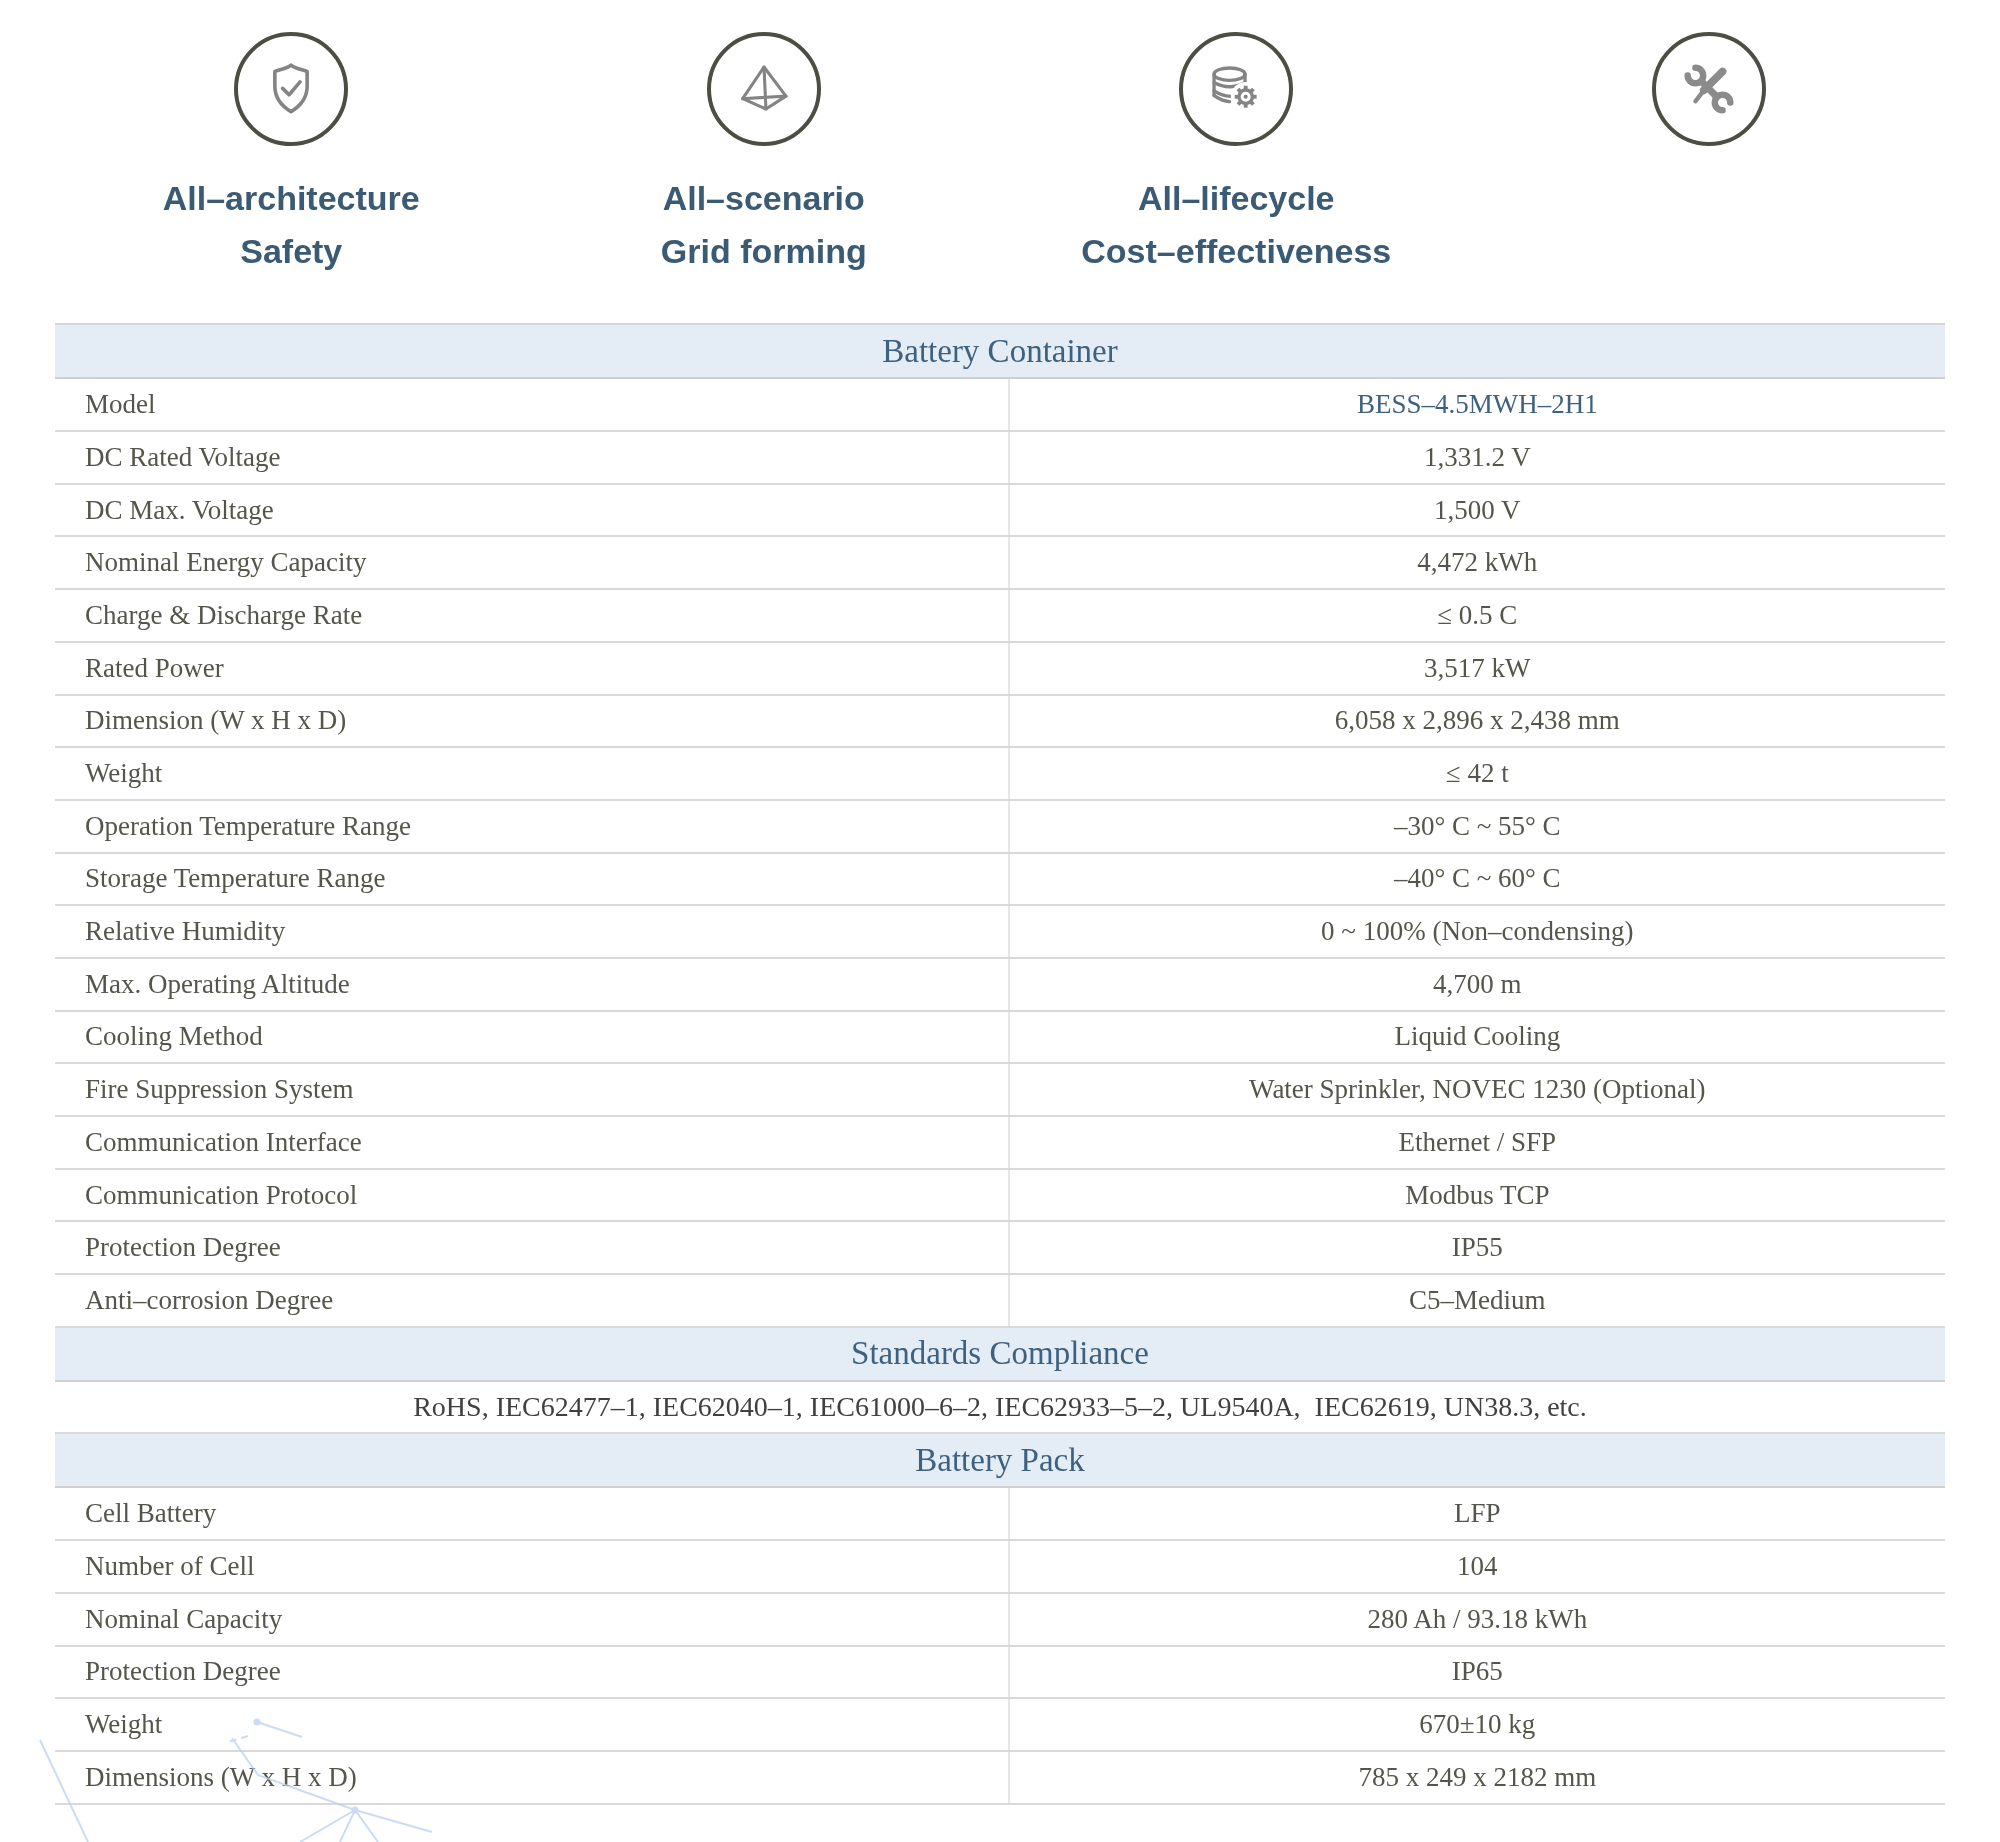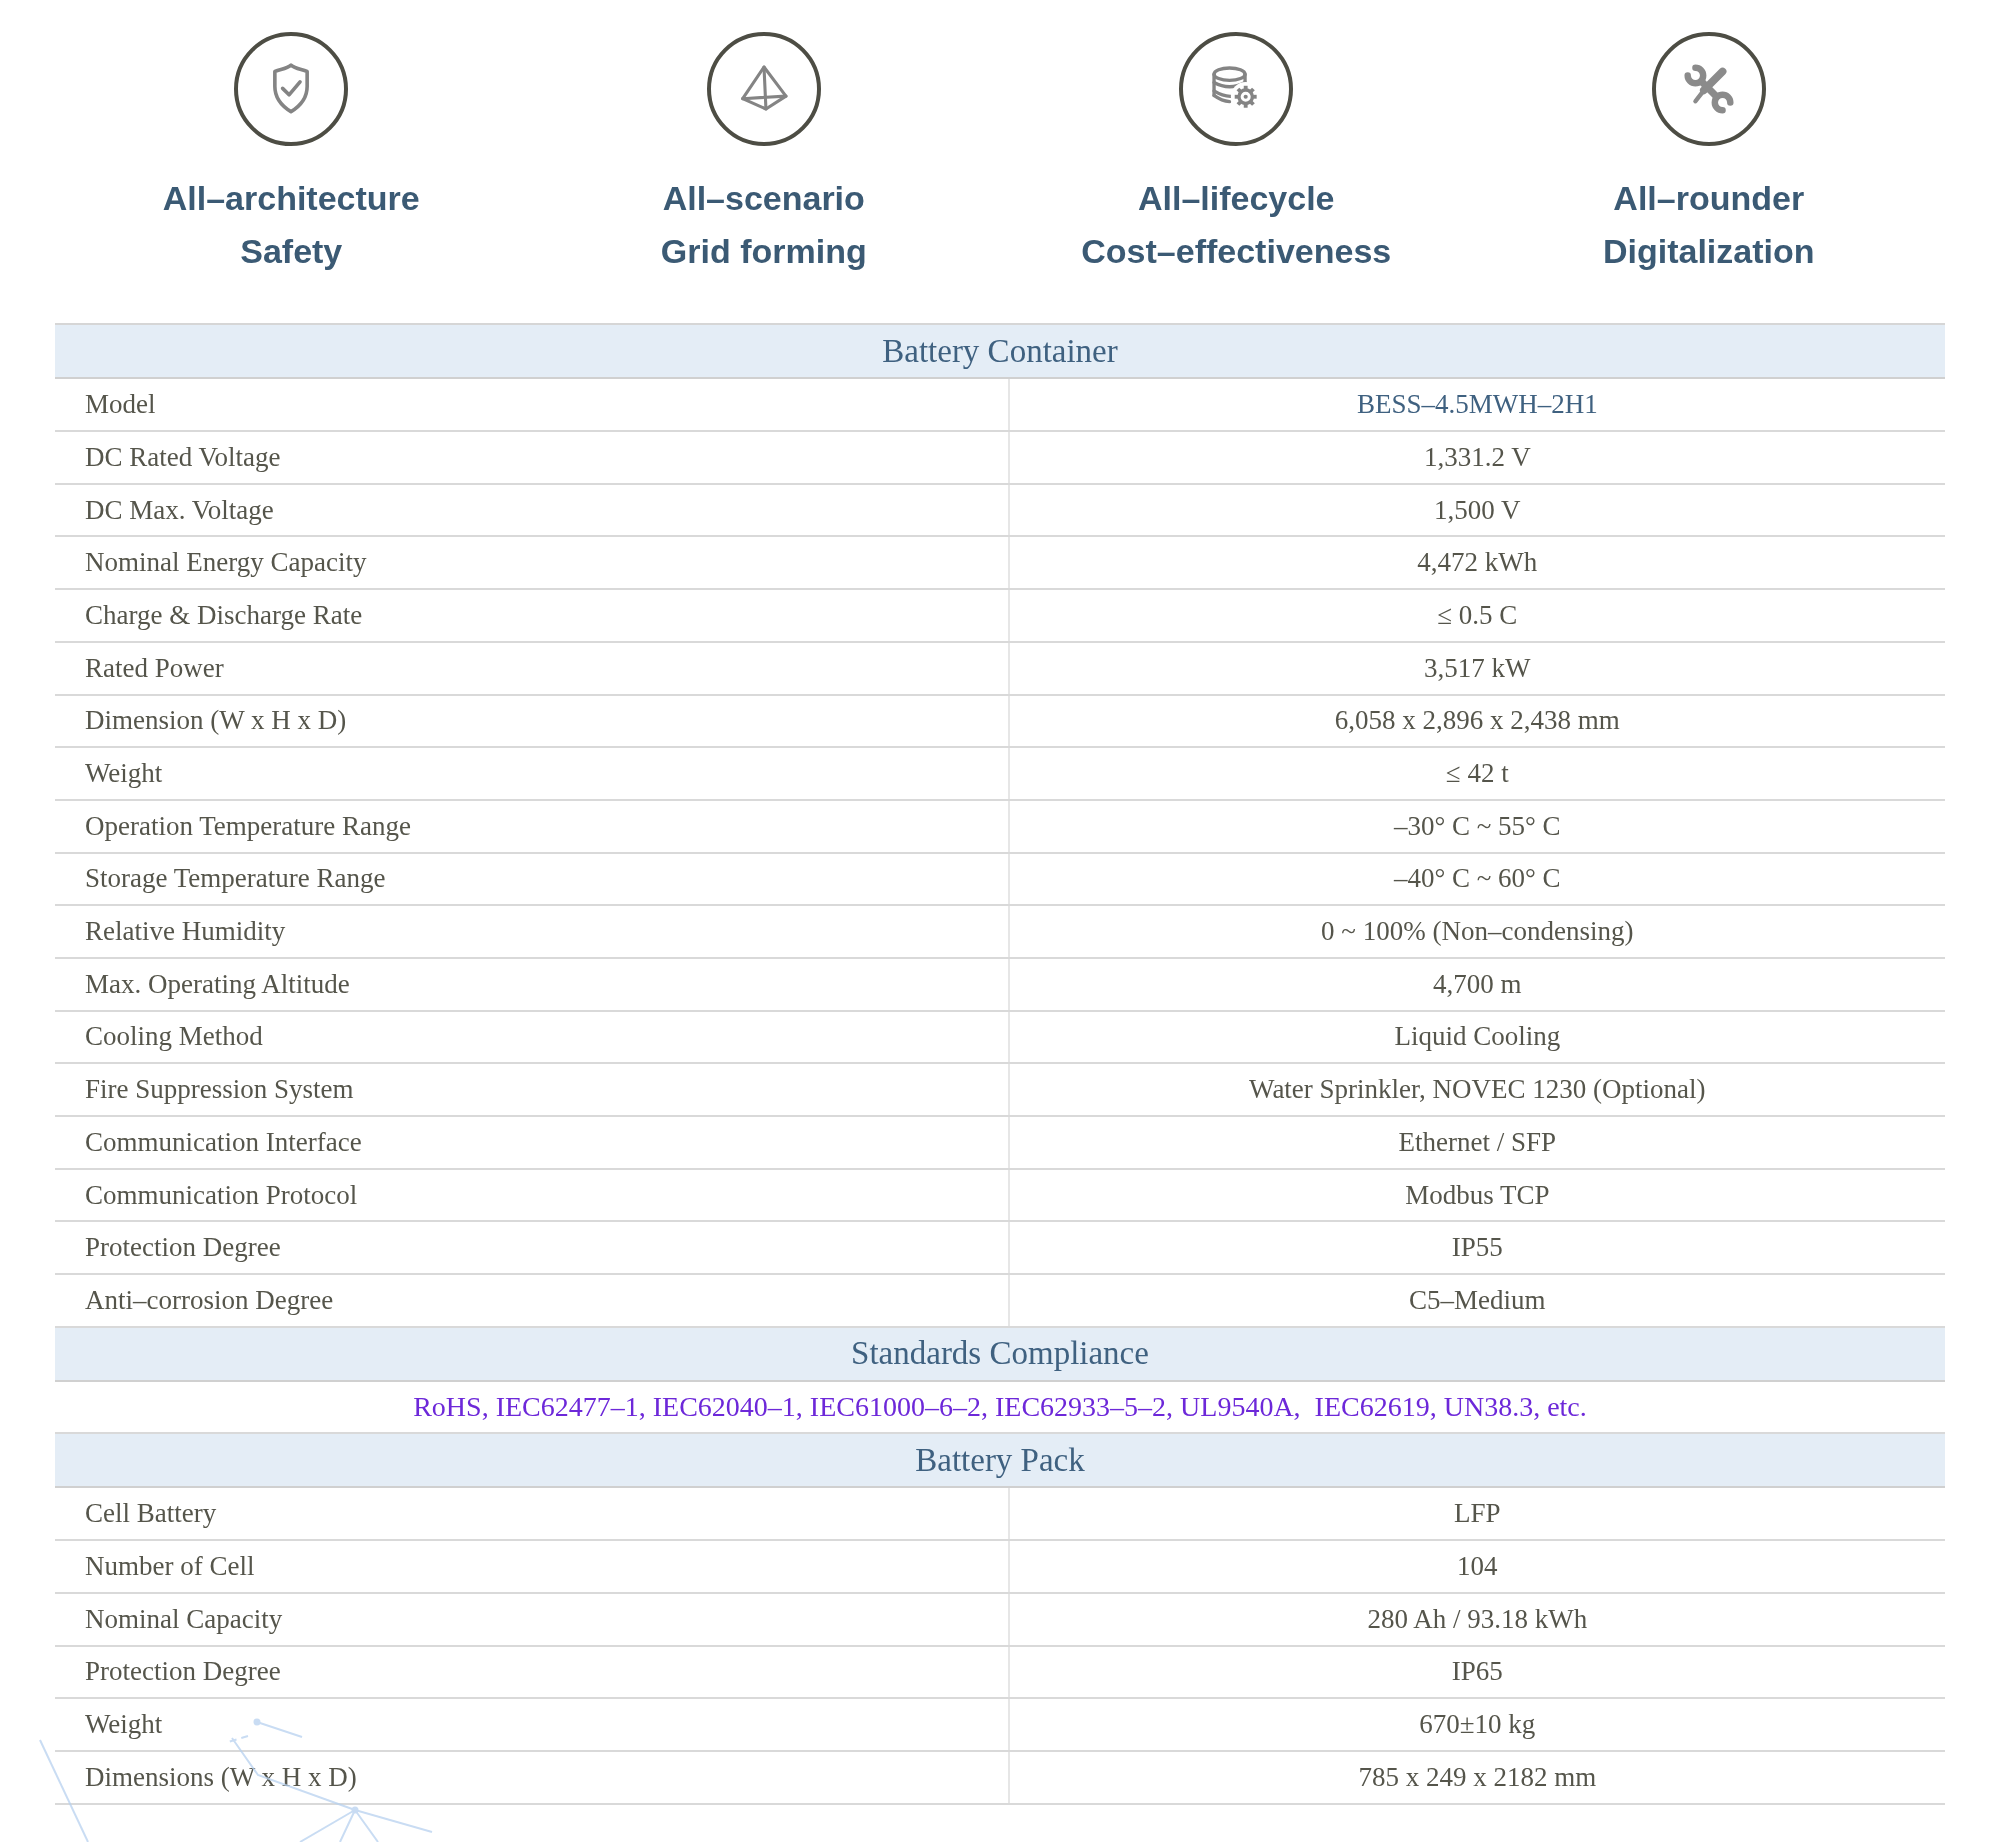--- a/index.html
+++ b/index.html
@@ -60,21 +60,21 @@
     border-left:2px solid #e6e6e6;
     display:flex;align-items:center;justify-content:center;
     text-align:center;
     color:#55554b;
   }
   .spec-value.value-blue{color:#3f6180;}
   .standards-row{
     height:50.7px;
     border-bottom:2px solid #d9d9d9;
     display:flex;align-items:center;justify-content:center;
-    font-size:28px;color:#6d28d9;
+    font-size:28px;color:#404040;
     white-space:pre-wrap;
     text-align:center;
   }
   
   .sketch{
     position:absolute;left:0;top:1640px;
     pointer-events:none;
   }
 </style>
 </head>
@@ -146,24 +146,20 @@
       <svg width="62" height="62" viewBox="0 0 48 48" fill="none">
         <g stroke="#8b8b8b">
           <path d="M34.5 10.5 L20 25" stroke-width="6" stroke-linecap="round"></path>
           <path d="M20 25 L13.5 33.5" stroke-width="3.4" stroke-linecap="round"></path>
           <path d="M13.5 7.5 A6 6 0 1 1 7.5 13.5" stroke-width="5" stroke-linecap="round"></path>
           <path d="M40.5 34.5 A6 6 0 1 0 34.5 40.5" stroke-width="5" stroke-linecap="round"></path>
           <path d="M16.5 16.5 L31.5 31.5" stroke-width="5.6"></path>
         </g>
       </svg>
     </div>
-    <div class="feature-title">
-      <span>All–rounder</span><br>
-      <span>Digitalization</span>
-    </div>
   </div>
 
 </div>
 
 <div class="spec-table">
 
   <div class="section-header">
     <span>Battery Container</span>
   </div>
 

